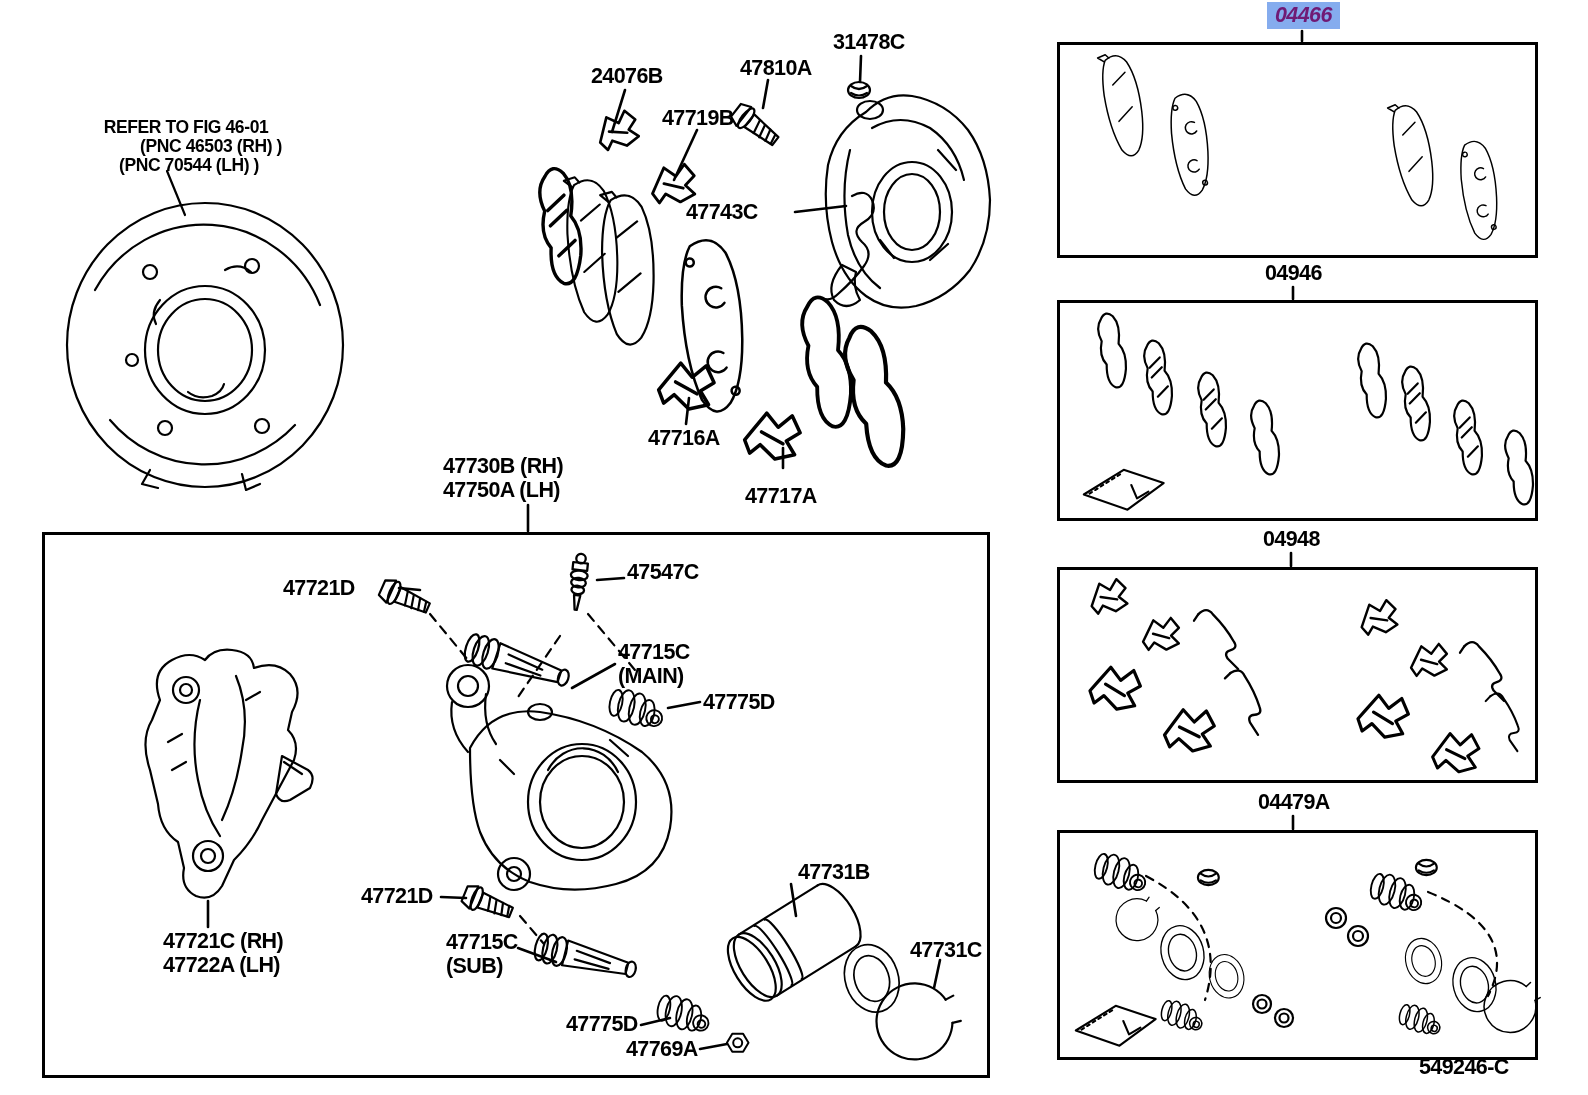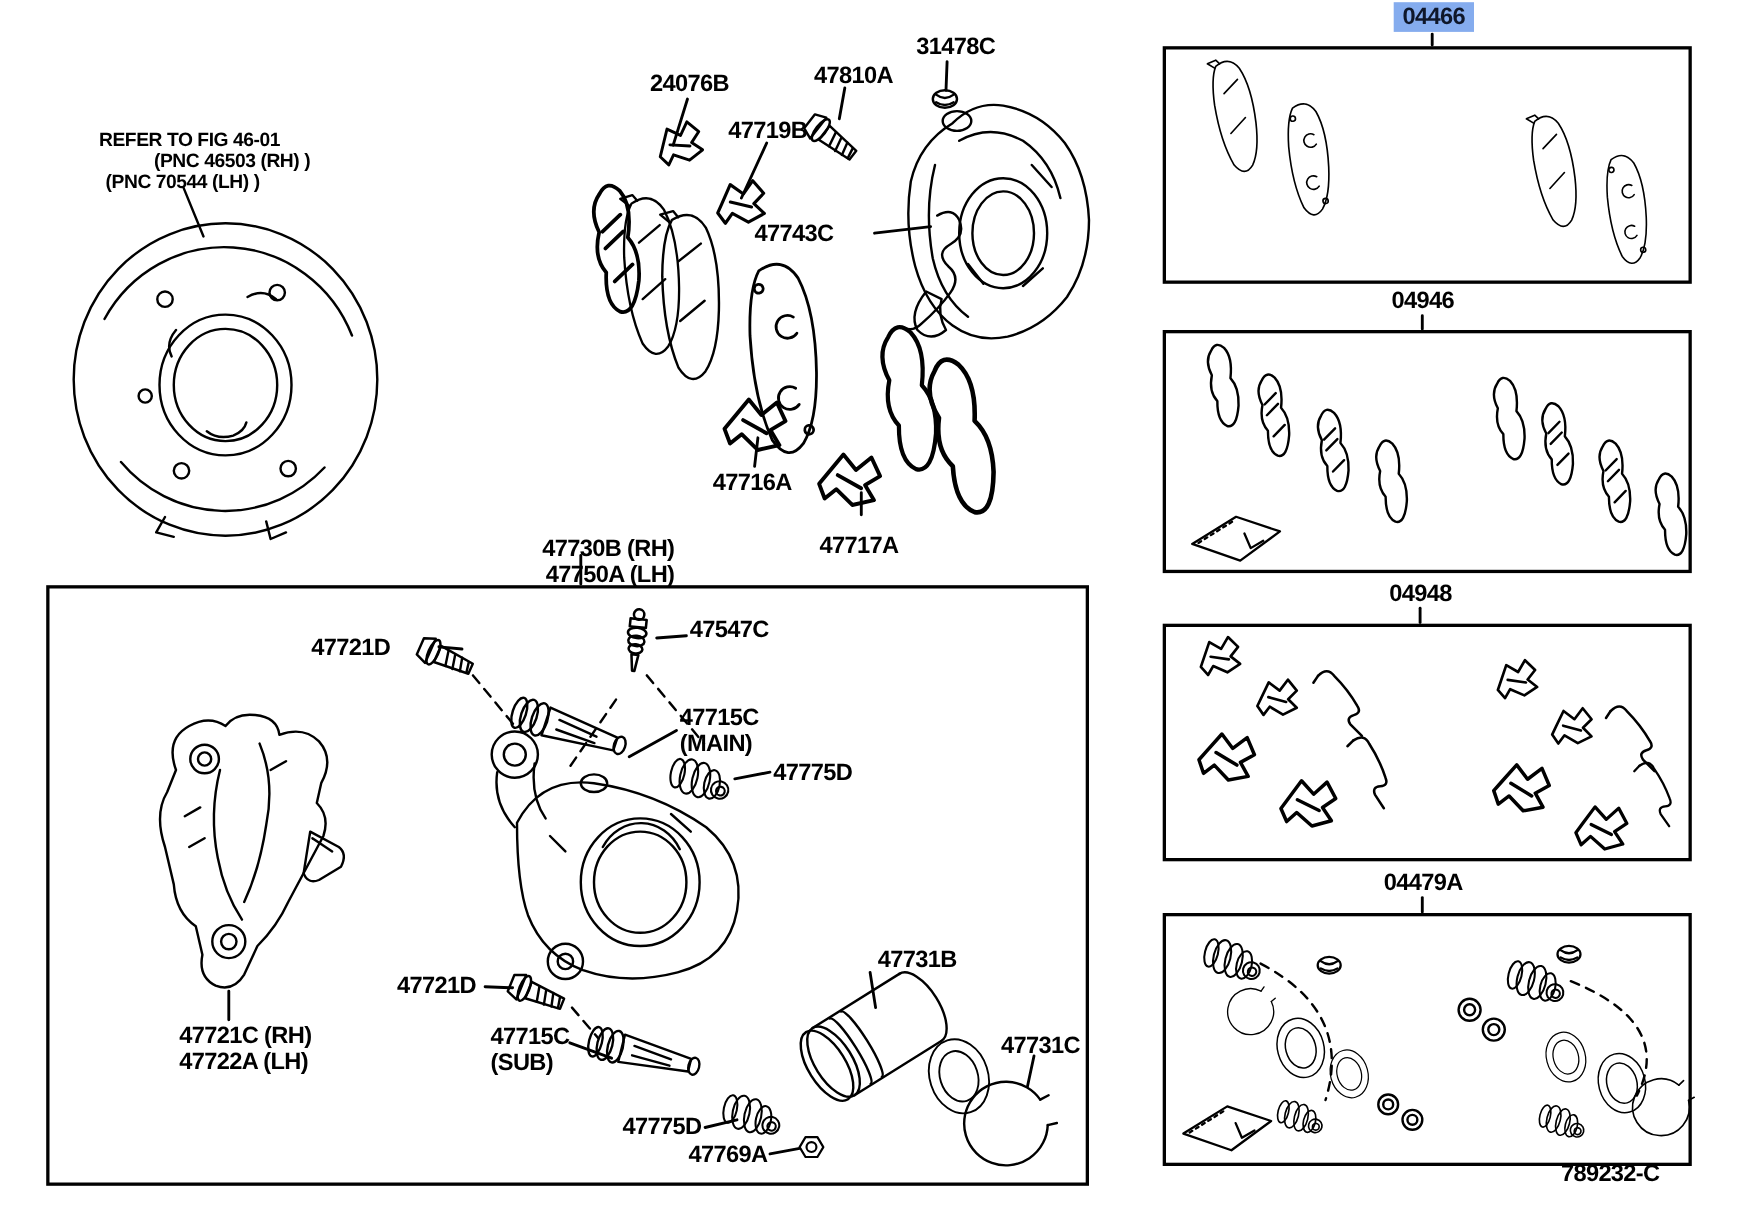--- a/index.html
+++ b/index.html
@@ -4,22 +4,22 @@
 <style>
   html,body{margin:0;padding:0;background:#ffffff;}
   .canvas{position:relative;width:1588px;height:1095px;background:#ffffff;overflow:hidden;
           font-family:"Liberation Sans",sans-serif;color:#000;}
   svg.art{position:absolute;left:0;top:0;}
   .box{position:absolute;border:3px solid #000;background:transparent;}
   .lbl{position:absolute;font-weight:bold;font-size:21.5px;line-height:24px;
        letter-spacing:-0.6px;white-space:nowrap;}
   .lbl span{display:block;}
   .ref{position:absolute;font-weight:bold;font-size:17.5px;line-height:19px;
-       letter-spacing:-0.4px;white-space:nowrap;}
-  .ctr{text-align:right;margin-top:32px;}
+       letter-spacing:-0.4px;white-space:nowrap;text-align:center;}
+  .ctr{text-align:left;}
   .hl{padding:1px 8px 2px;display:inline-block;}
 </style>
 </head>
 <body>
 
 <div class="canvas">
 
   <svg class="art" width="1588" height="1095" viewBox="0 0 1588 1095" fill="none" stroke="#000" stroke-width="2.2" stroke-linecap="round" stroke-linejoin="round">
     <defs>
       <g id="sym-pad">
@@ -326,21 +326,21 @@
   <div class="lbl" style="left:446px;top:930px;">
     <span>47715C</span>
     <span>(SUB)</span>
   </div>
   <div class="lbl" style="left:566px;top:1012px;">47775D</div>
   <div class="lbl" style="left:626px;top:1037px;">47769A</div>
   <div class="lbl" style="left:798px;top:860px;">47731B</div>
   <div class="lbl" style="left:910px;top:938px;">47731C</div>
 
   <div class="lbl" style="left:1267px;top:2px;">
-    <span class="hl" style="background: rgb(133, 172, 238); color: #0f172a;">04466</span>
+    <span class="hl" style="background: rgb(133, 172, 238); color: #701a75; font-style: italic;">04466</span>
   </div>
   <div class="lbl" style="left:1265px;top:261px;">04946</div>
   <div class="lbl" style="left:1263px;top:527px;">04948</div>
   <div class="lbl" style="left:1258px;top:790px;">04479A</div>
 
-  <div class="lbl" style="left:1419px;top:1055px;">789232-C</div>
+  <div class="lbl" style="left:1419px;top:1055px;">549246-C</div>
 
 </div>
 
 </body></html>

